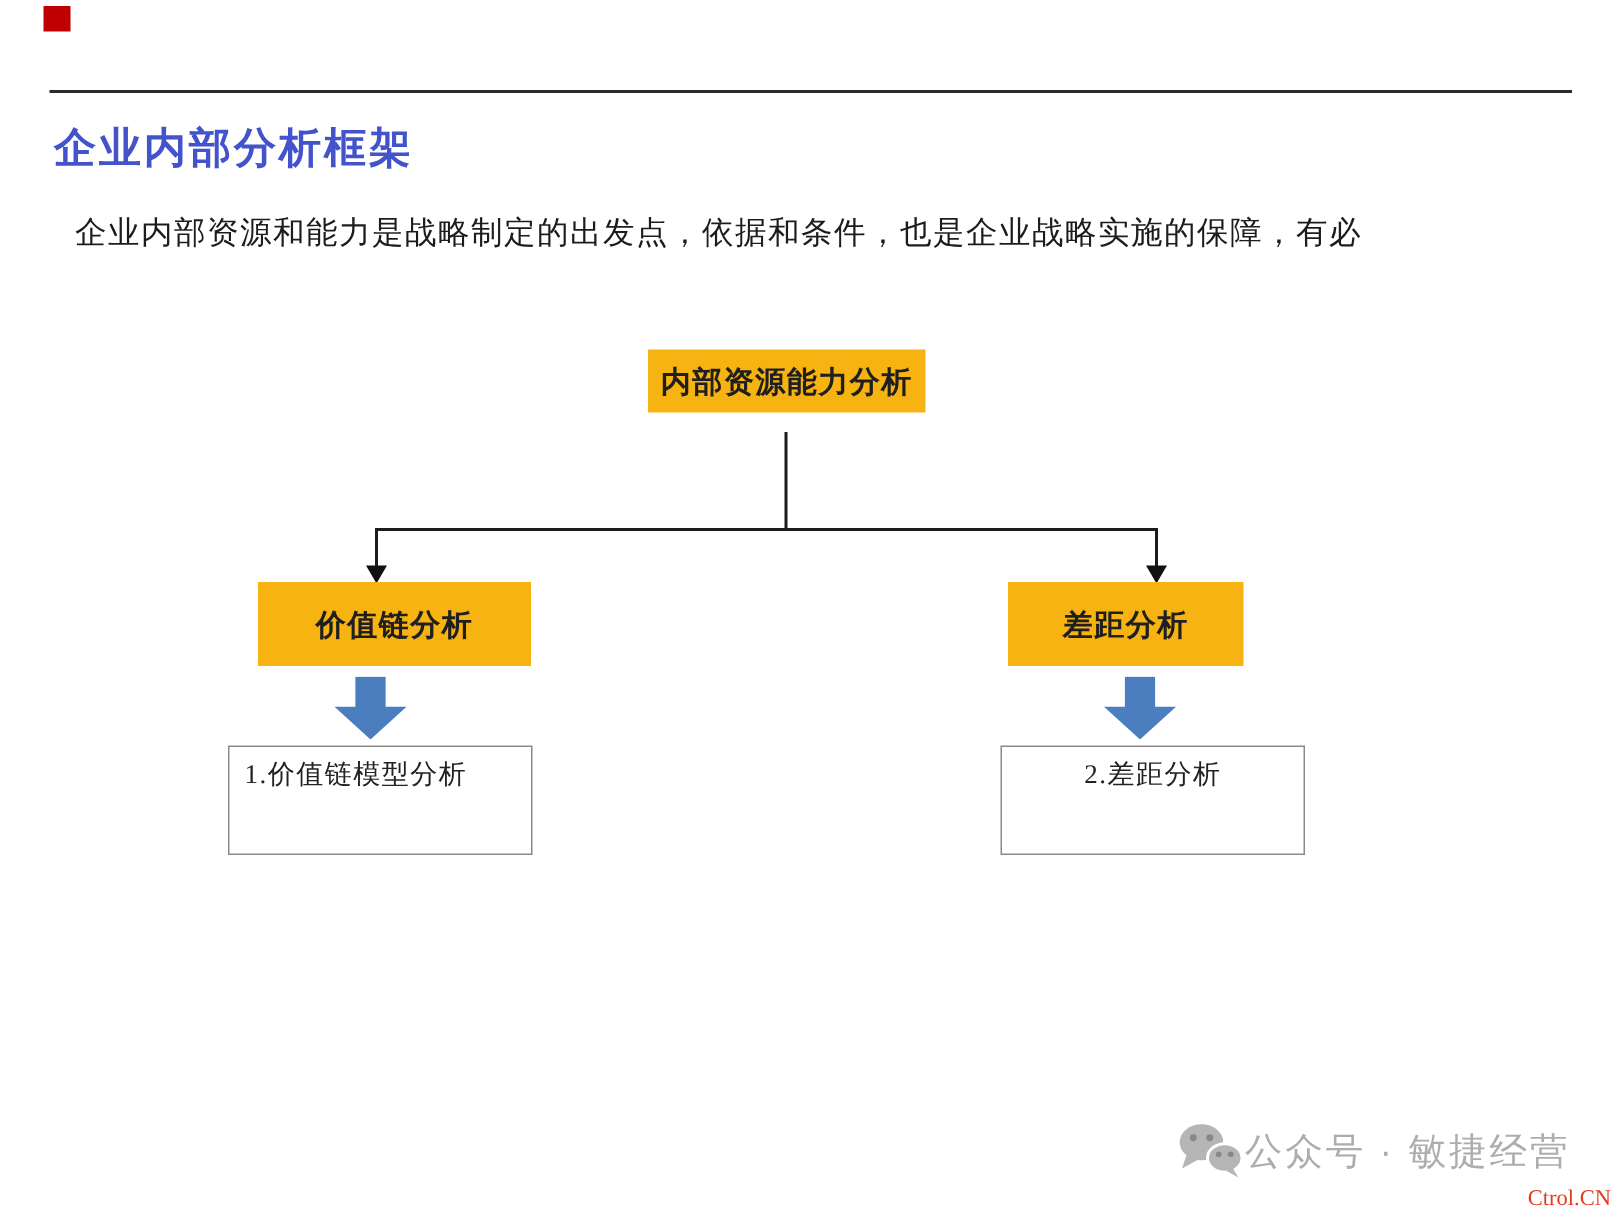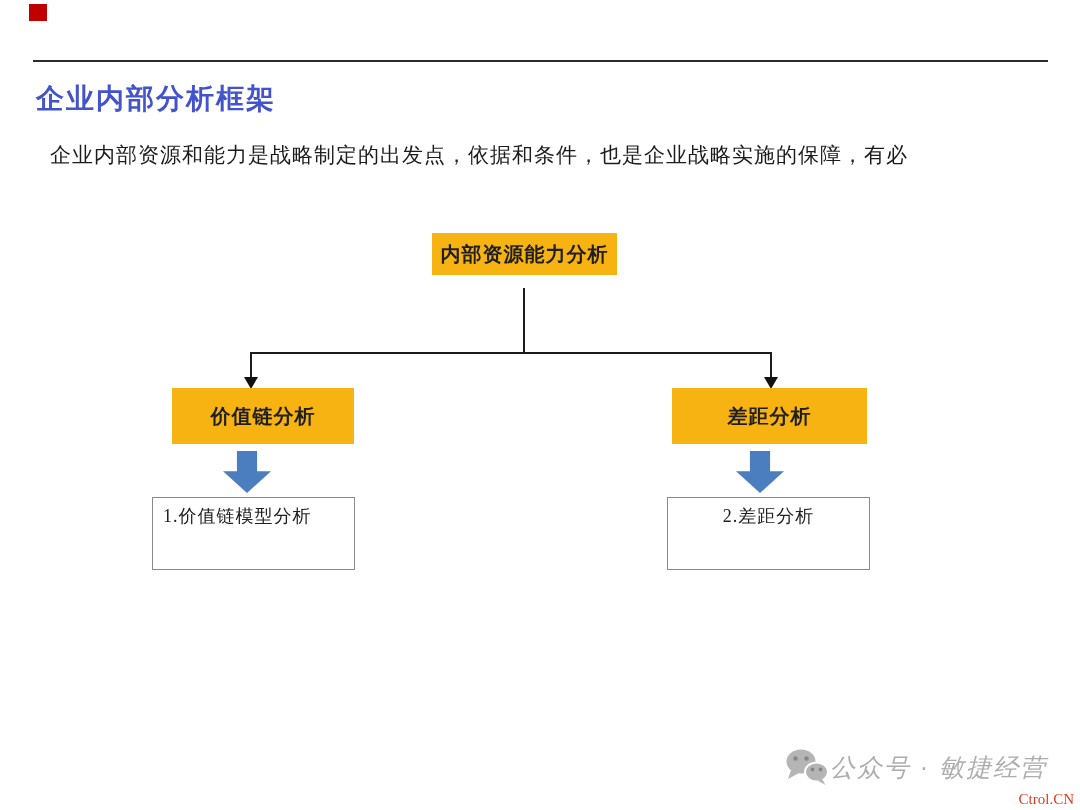--- a/index.html
+++ b/index.html
@@ -24,21 +24,21 @@
     font-size:21px;line-height:30px;color:#1c1c1c;letter-spacing:1px;
   }
   
   .gold-box{
     position:absolute;background:var(--node_gold,#F7B311);
     display:flex;align-items:center;justify-content:center;
     font-weight:bold;color:#1f1f1f;font-size:20px;letter-spacing:1px;
   }
   .node-root{left:432px;top:233px;width:185px;height:42px;}
   .node-left{left:160px;top:388px;width:182px;height:56px;margin-left:12px;}
-  .node-right{left:672px;top:388px;width:195px;height:56px;}
+  .node-right{left:672px;top:388px;width:157px;height:56px;}
   .conn{position:absolute;background:#1c1c1c;}
   .conn-v-root{left:523px;top:288px;width:2px;height:65px;}
   .conn-h{left:250px;top:352px;width:522px;height:2px;}
   .conn-v-left{left:250px;top:352px;width:2px;height:27px;}
   .conn-v-right{left:770px;top:352px;width:2px;height:27px;}
   .arrowhead{
     position:absolute;width:0;height:0;
     border-left:7px solid transparent;border-right:7px solid transparent;
     border-top:12px solid #111;
   }
@@ -55,21 +55,21 @@
   .detail-box{
     position:absolute;width:203px;height:73px;background:#ffffff;
     border:1px solid #8a8a8a;box-sizing:border-box;
     padding:6px 10px;font-size:18px;color:#222;letter-spacing:1px;
   }
   .detail-left{left:152px;top:497px;}
   .detail-right{left:667px;top:497px;text-align:center;}
   
   .footer-brand{
     position:absolute;top:748px;right:33px;
-    display:flex;align-items:center;font-style:italic;
+    display:flex;align-items:center;
   }
   .wechat-label{
     font-family:"Liberation Sans","DejaVu Sans",sans-serif;
     font-size:25px;color:var(--footer_gray,#ADADAD);letter-spacing:2px;
   }
   .watermark{
     position:absolute;right:6px;top:791px;
     font-family:"Liberation Serif","DejaVu Serif",serif;
     font-size:15px;color:var(--watermark_red,#E5391F);
   }

